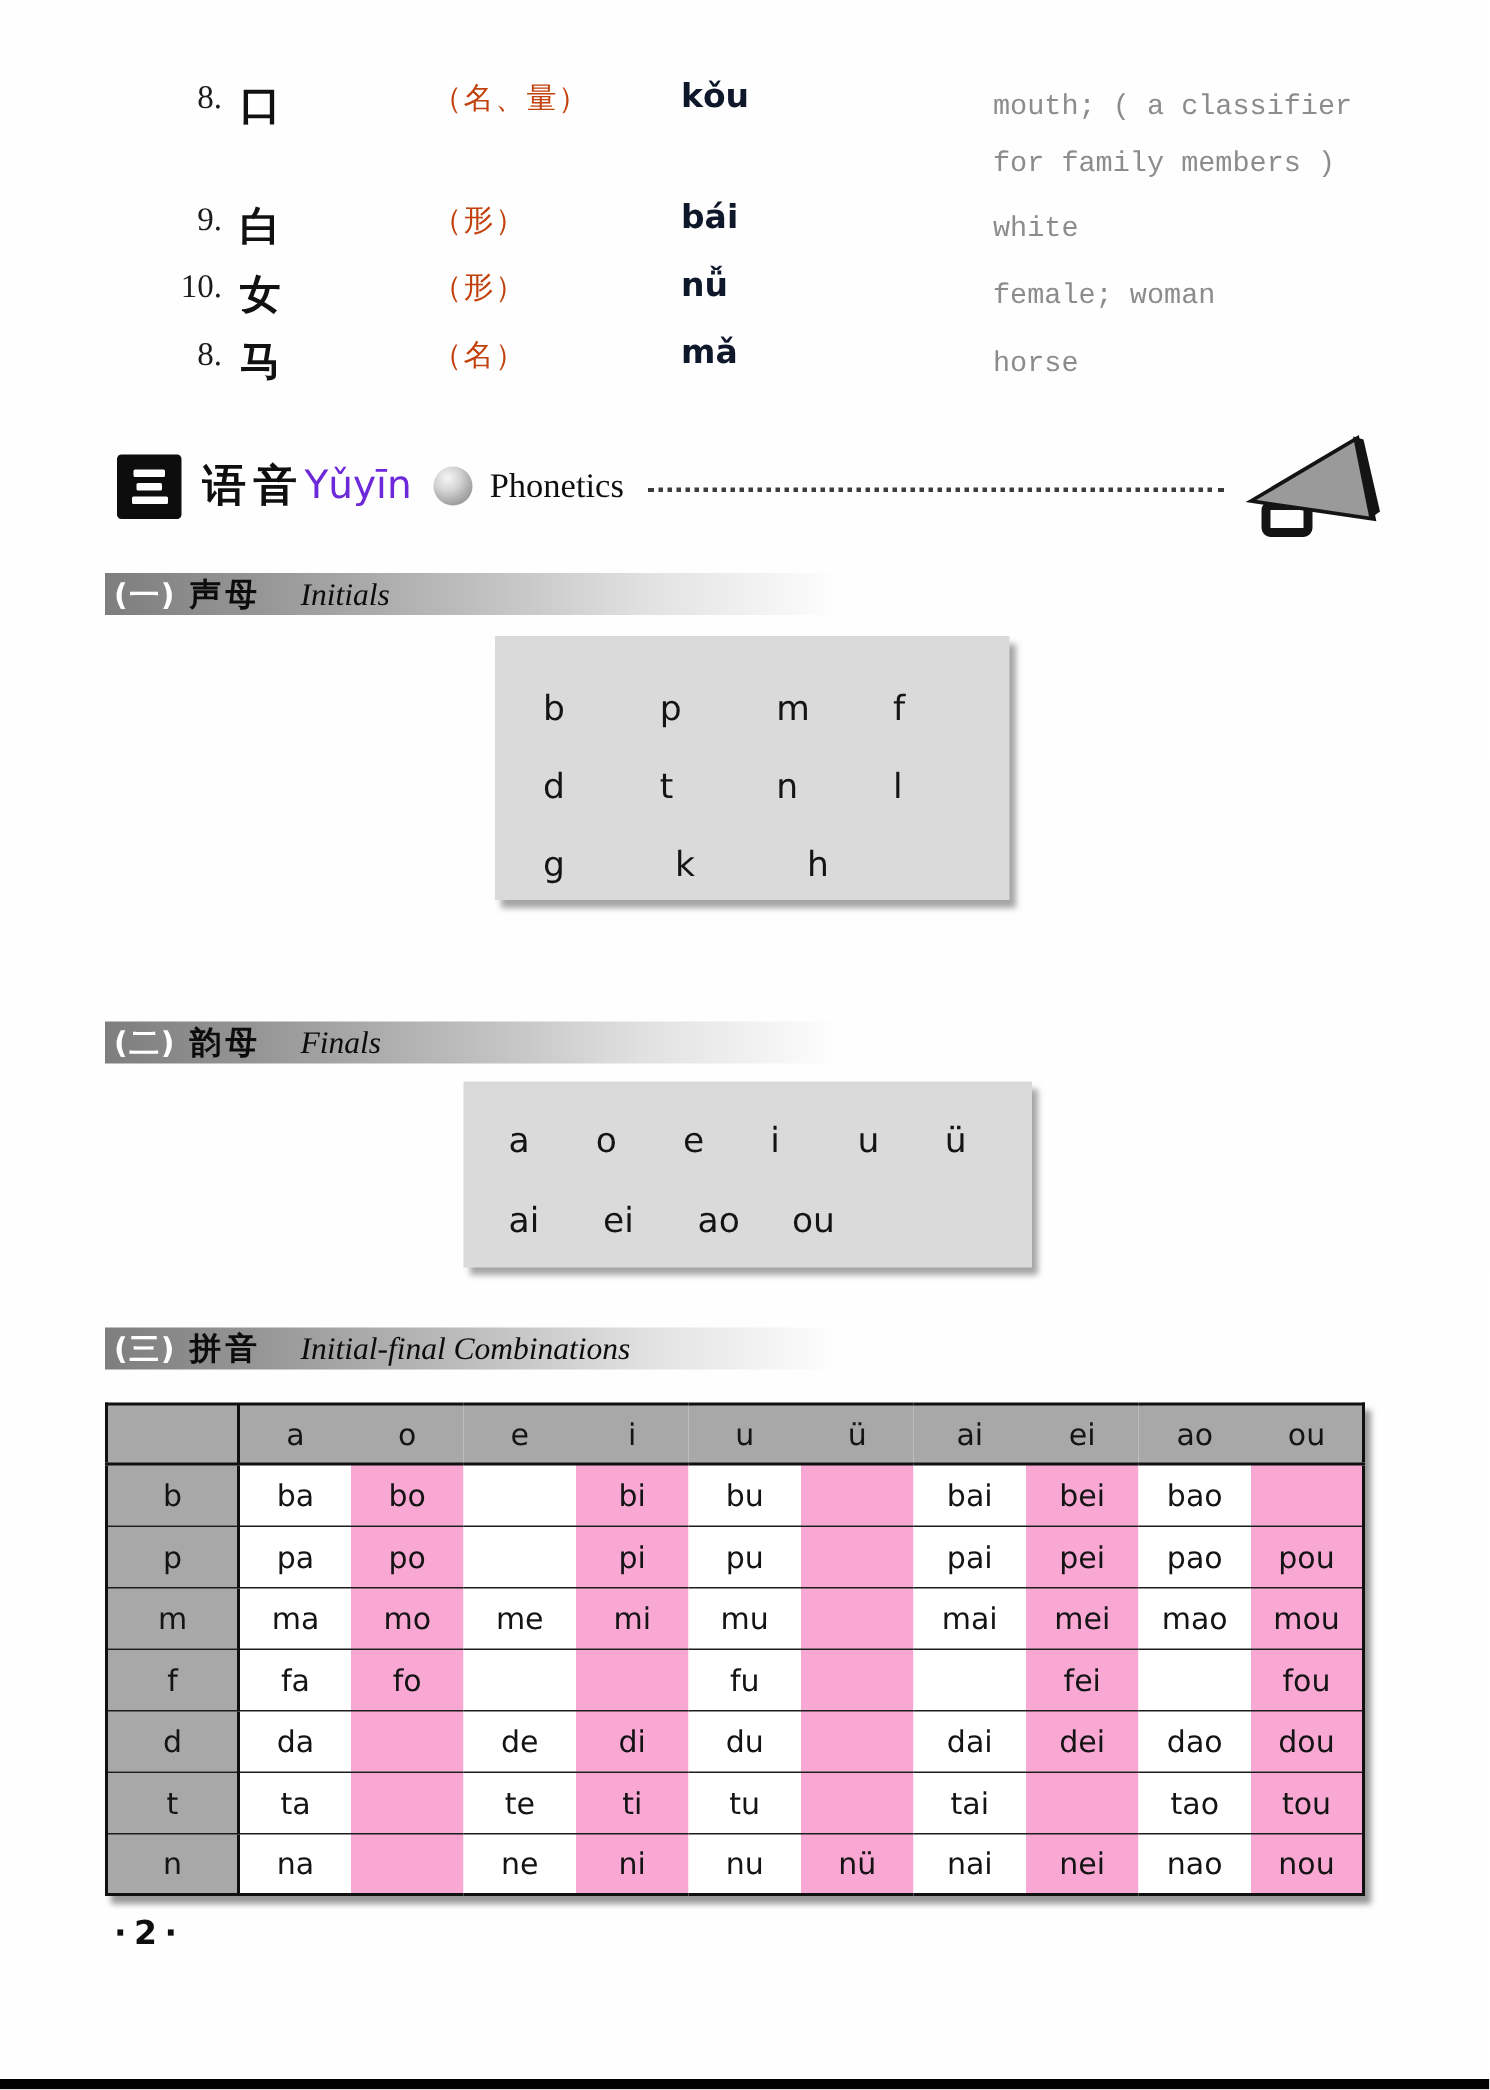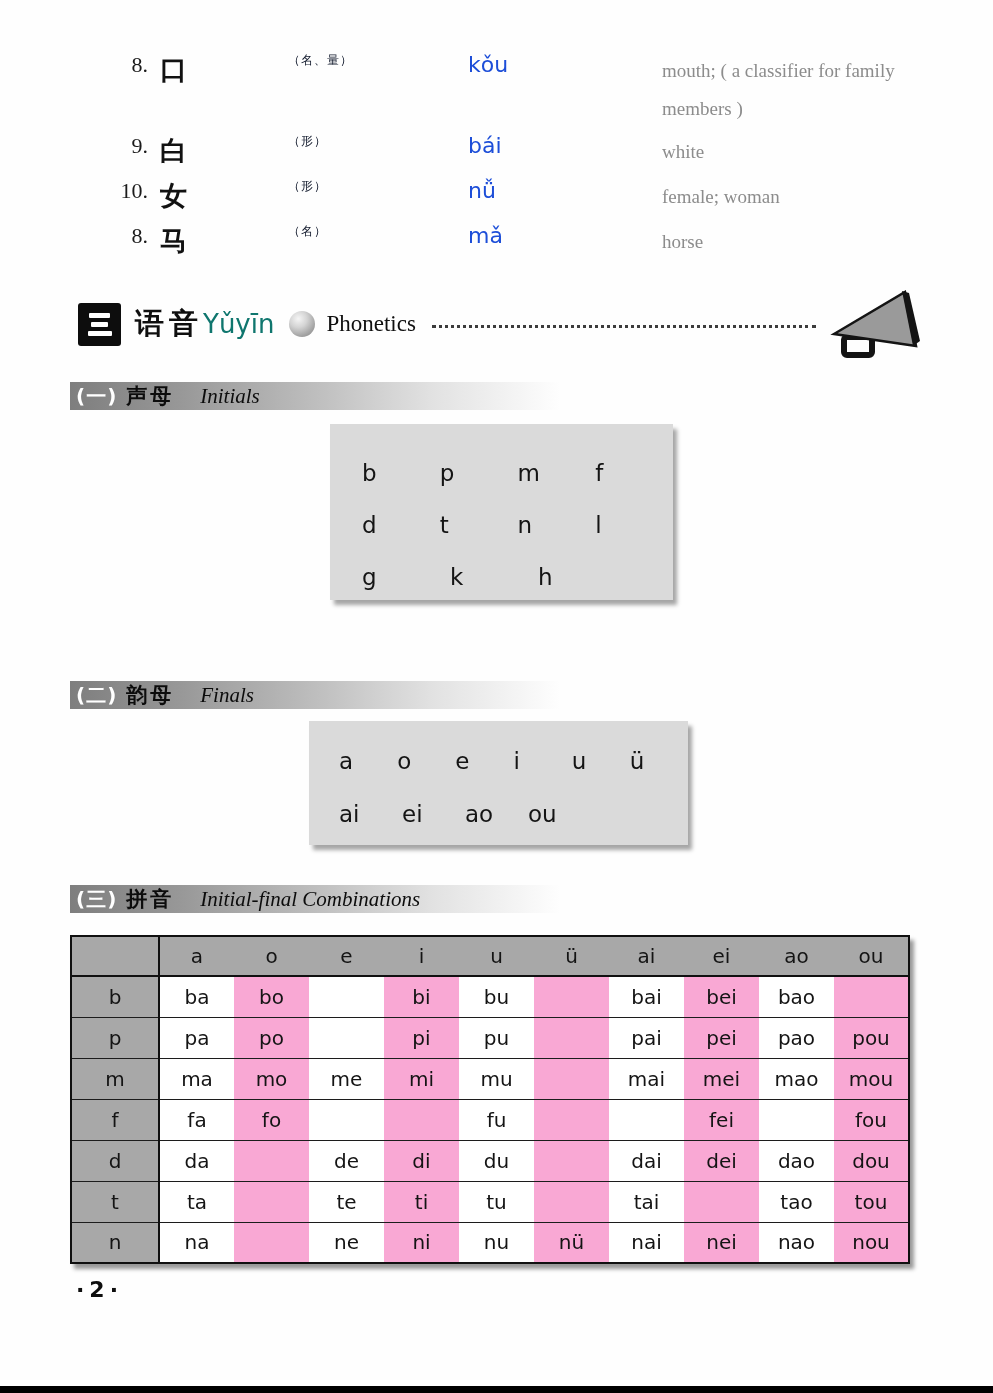--- a/index.html
+++ b/index.html
@@ -11,40 +11,40 @@
   }
   .serif { font-family:"Liberation Serif", serif; }
 
   
   .vocab-row { position:absolute; left:0; width:100%; }
   .vr0 { top:52px; } .vr1 { top:133px; } .vr2 { top:178px; } .vr3 { top:223px; }
   .v-num   { position:absolute; left:58px; width:90px; text-align:right;
              font-family:"Liberation Serif", serif; font-size:22px; color:#1b1b1b; }
   .v-hanzi { position:absolute; left:160px; font-size:27px; font-weight:600; color:#111;
              letter-spacing:2px; }
-  .v-pos   { position:absolute; left:288px; font-size:12px; color:#0f172a; letter-spacing:1px; }
-  .v-pinyin{ position:absolute; left:468px; font-size:22px; color:#1d4ed8; }
+  .v-pos   { position:absolute; left:288px; font-size:20px; color:#c2410c; letter-spacing:1px; }
+  .v-pinyin{ position:absolute; left:454px; font-size:22px; color:#0f172a;font-weight:bold; }
   .v-meaning{ position:absolute; left:662px; width:242px;
-              font-family:Liberation Serif, serif; font-size:19px; line-height:38px;
+              font-family:Liberation Mono, monospace; font-size:19px; line-height:38px;
               color:#8c8c8c; }
 
   
   .sec-head { position:absolute; top:301px; left:78px; height:46px;
               display:flex; align-items:center; }
   .sec-badge { width:43px; height:43px; background:#0d0d0d; border-radius:3px;
                display:flex; flex-direction:column; justify-content:center;
                align-items:center; gap:4px; margin-right:14px; }
   .sec-badge i { display:block; height:5px; background:#fff; border-radius:1px; }
   .sec-badge i:nth-child(1){ width:21px; }
   .sec-badge i:nth-child(2){ width:17px; }
   .sec-badge i:nth-child(3){ width:24px; }
   .sec-badge .sr-only { position:absolute; width:1px; height:1px; overflow:hidden;
                clip:rect(0 0 0 0); }
   .sec-cn  { font-size:29px; font-weight:700; letter-spacing:5px; color:#0f0f0f; }
-  .sec-pin { font-size:26px; color:#0f766e; margin-right:15px; }
+  .sec-pin { font-size:26px; color:#6d28d9; margin-right:15px; }
   .sphere  { width:26px; height:26px; border-radius:50%; margin-right:11px;
              background:radial-gradient(circle at 36% 30%, #f5f5f5 0%, #d4d4d4 35%, #a3a3a3 70%, #828282 100%); }
   .sec-en  { font-family:"Liberation Serif", serif; font-size:23px; color:#0f0f0f; }
   .dotline { position:absolute; left:432px; top:316px; width:384px; height:12px;
              border-bottom:3px dotted #3c3c3c; }
   .megaphone { position:absolute; left:830px; top:289px; }
 
   
   .sec-bar { position:absolute; left:70px; width:505px; height:28px;
              display:flex; align-items:center;

